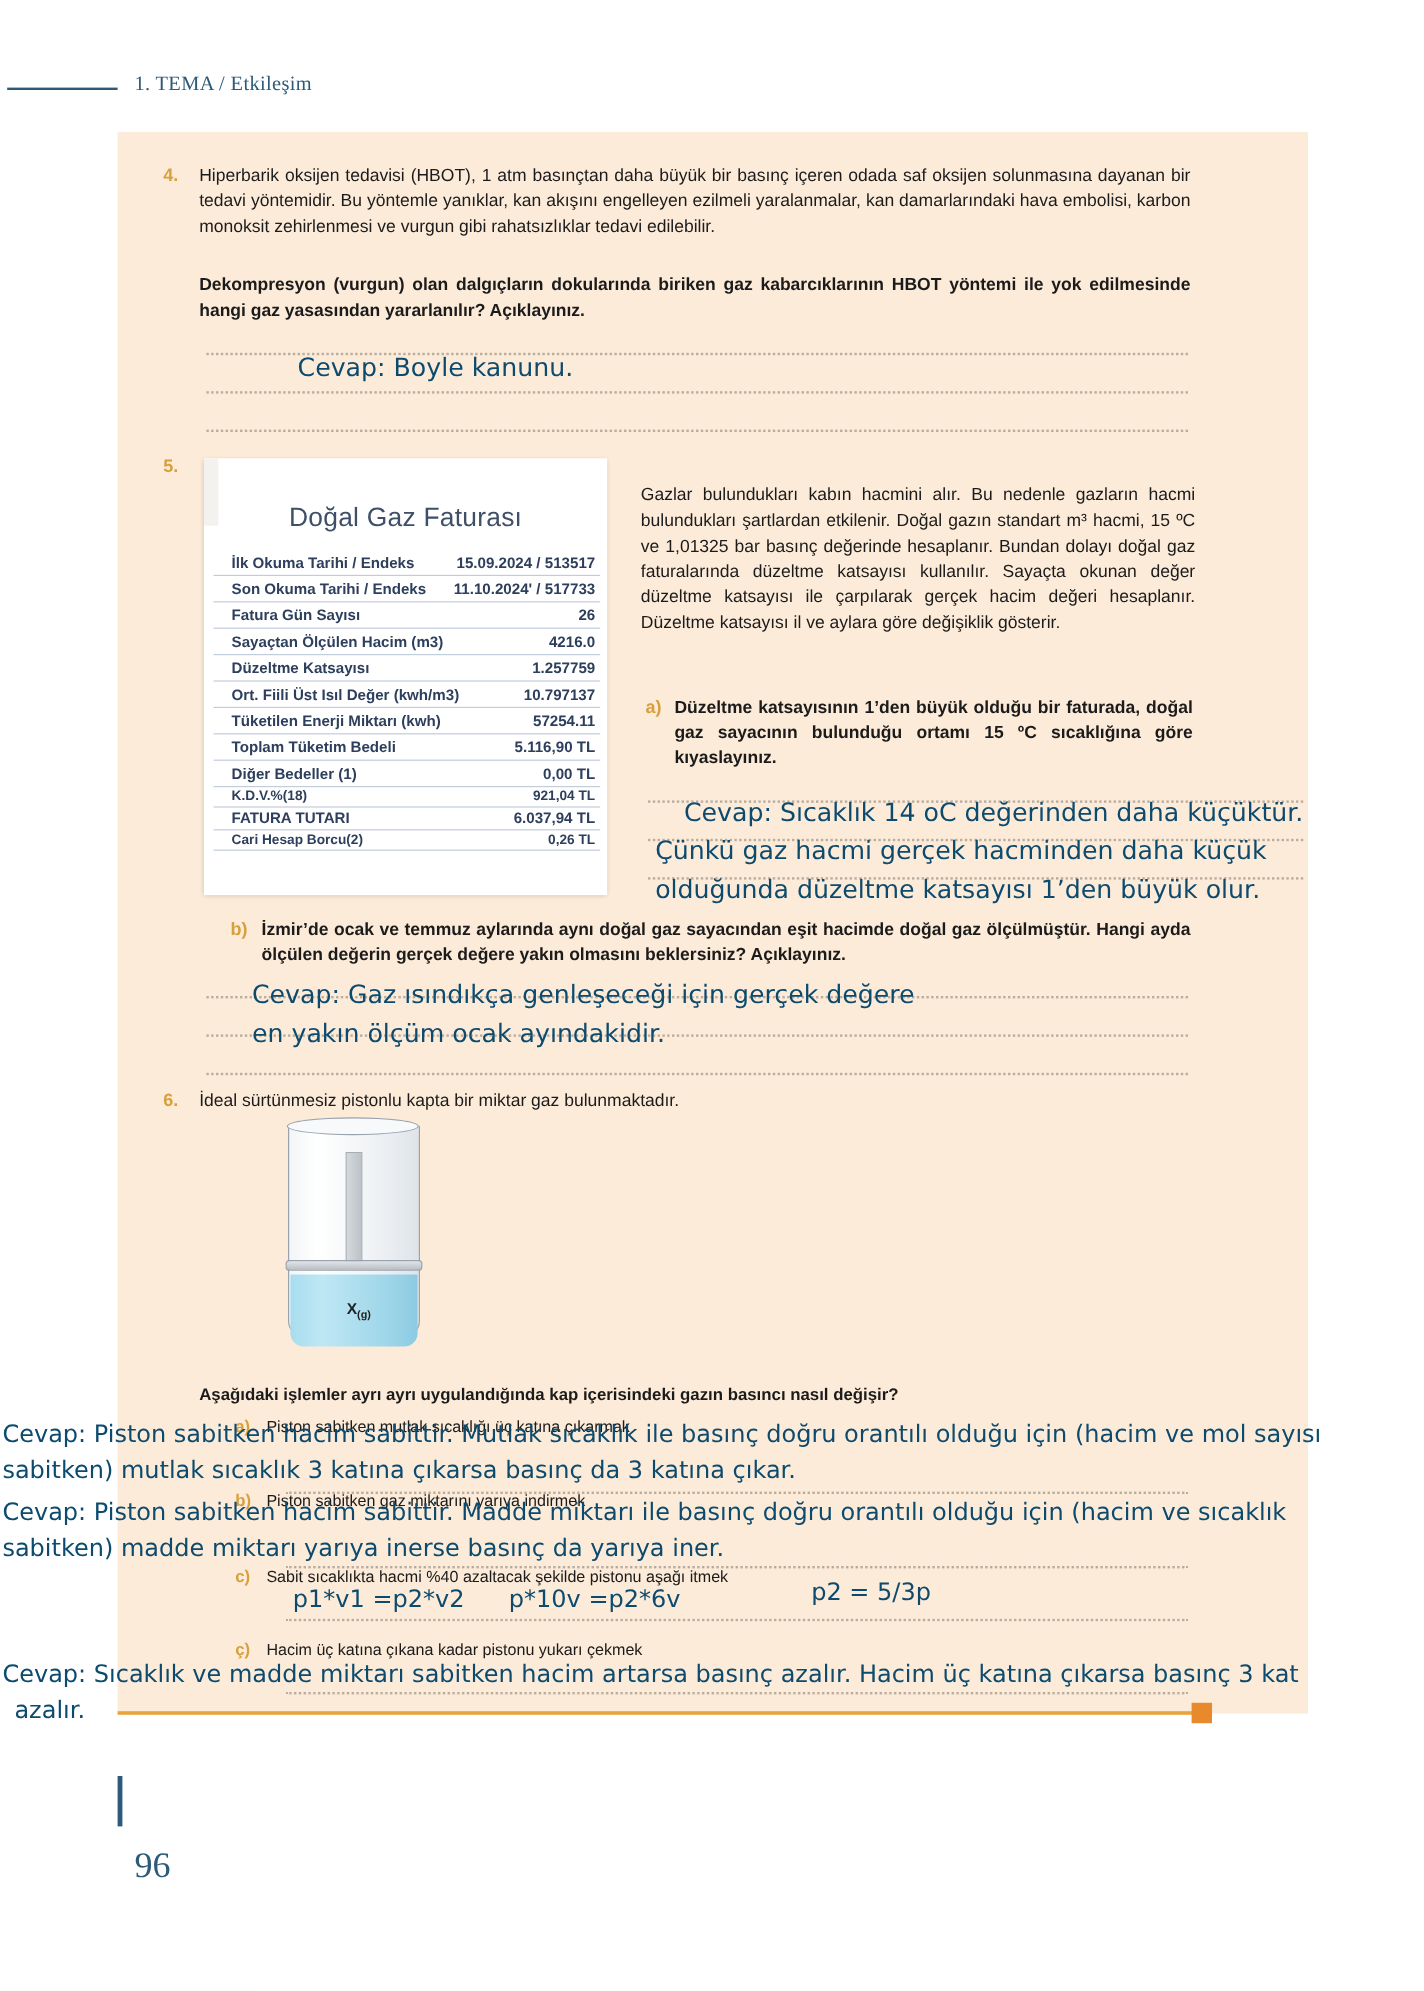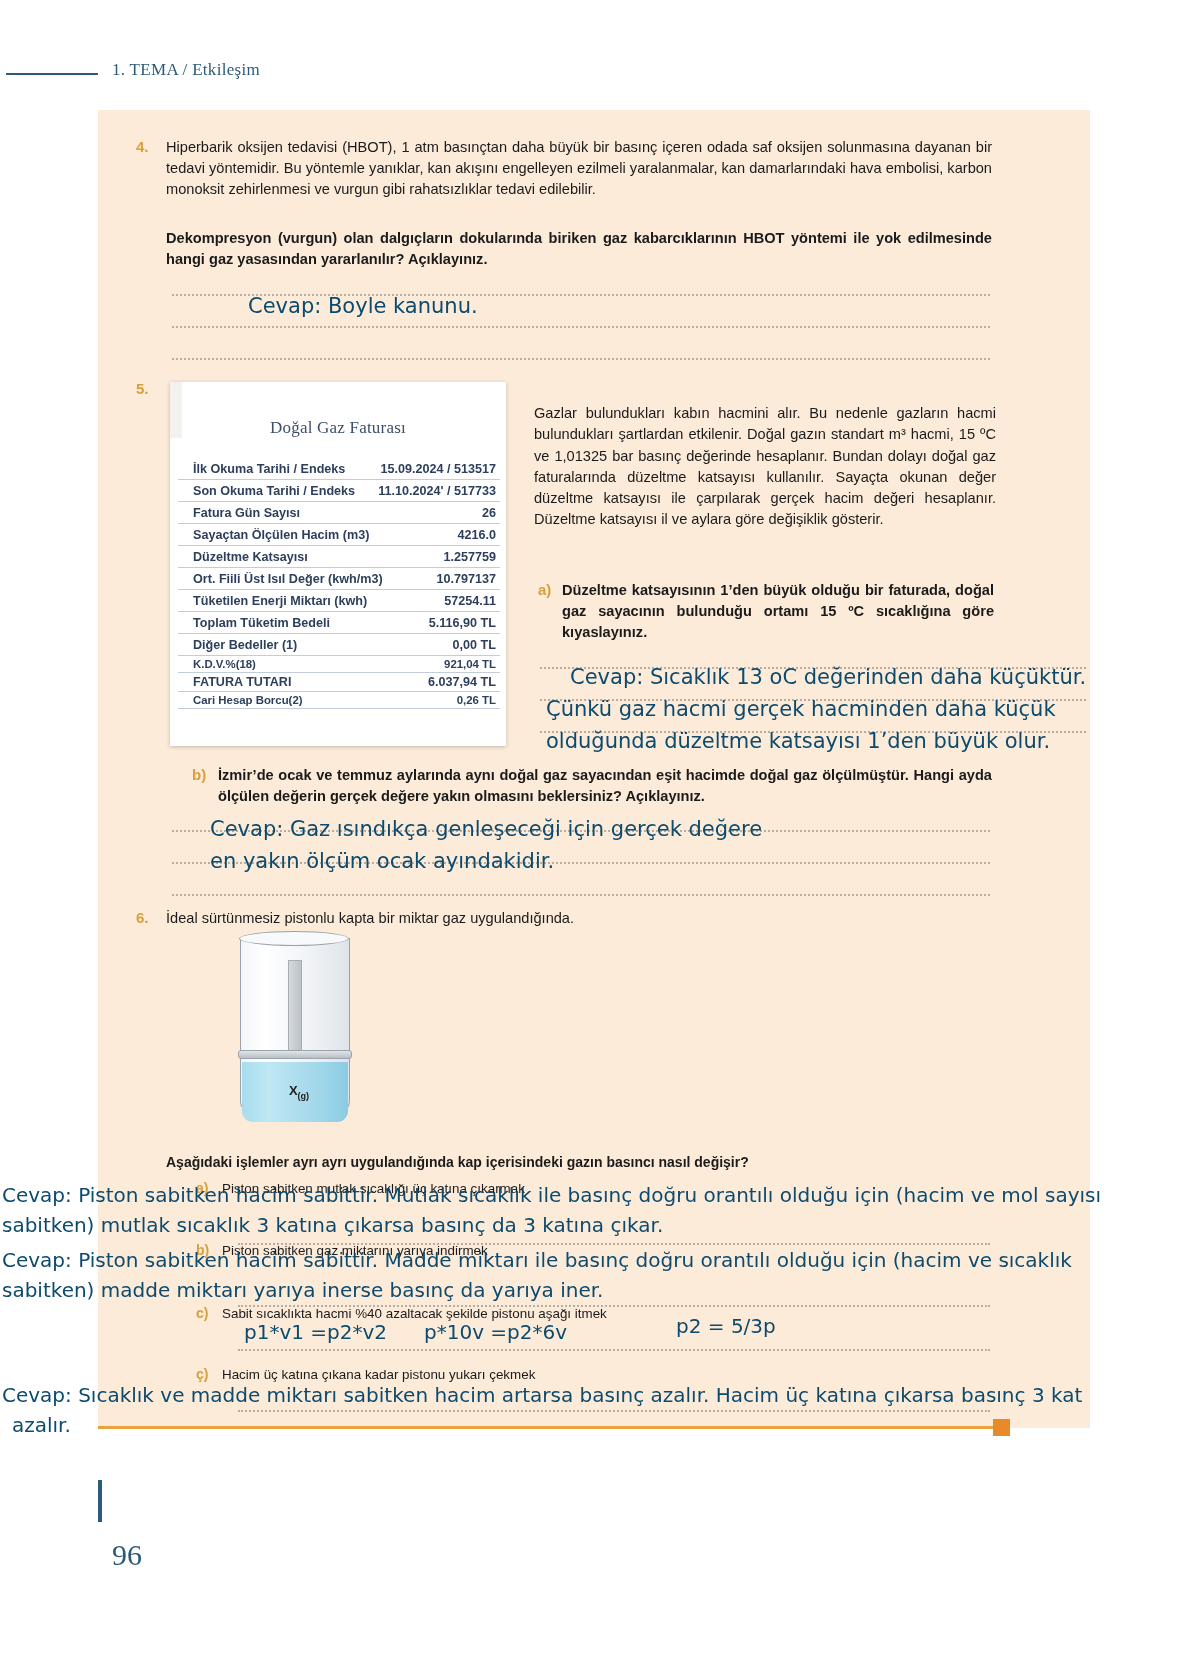--- a/index.html
+++ b/index.html
@@ -70,21 +70,21 @@
   .invoice {
     position:absolute; left:170px; top:382px; width:336px; height:364px;
     background:#ffffff; overflow:hidden;
   }
   .inv-shadow {
     position:absolute; left:170px; top:382px; width:336px; height:364px;
     box-shadow:0 1px 4px rgba(0,0,0,.22);
   }
   .inv-title {
     position:absolute; left:0; right:0; top:36px; text-align:center;
-    font-size:17px; color:#3f4f68; font-family:Liberation Serif, serif;
+    font-size:22px; color:#3f4f68; font-family:Liberation Sans, sans-serif;
     letter-spacing:.2px;
   }
   .inv-tab {
     position:absolute; left:0; top:0; width:12px; height:56px;
     background:#f3f2ef;
   }
   .inv-rows { position:absolute; left:8px; right:6px; top:76px; }
   .inv-row {
     display:flex; justify-content:space-between; align-items:baseline;
     border-bottom:1px solid #c2cddc;
@@ -216,35 +216,35 @@
 </div>
 
 <div class="col-right">Gazlar bulundukları kabın hacmini alır. Bu nedenle gazların hacmi bulundukları şartlardan etkilenir. Doğal gazın standart m³ hacmi, 15 ºC ve 1,01325 bar basınç değerinde hesaplanır. Bundan dolayı doğal gaz faturalarında düzeltme katsayısı kullanılır. Sayaçta okunan değer düzeltme katsayısı ile çarpılarak gerçek hacim değeri hesaplanır. Düzeltme katsayısı il ve aylara göre değişiklik gösterir.</div>
 
 <div class="qnum" style="left:538px; top:581px;">a)</div>
 <div class="qbody qbold" style="left:562px; top:580px; width:432px; text-align:justify;">Düzeltme katsayısının 1’den büyük olduğu bir faturada, doğal gaz sayacının bulunduğu ortamı 15 ºC sıcaklığına göre kıyaslayınız.</div>
 
 <div class="dotline" style="left:540px; top:667px; width:546px;"></div>
 <div class="dotline" style="left:540px; top:699px; width:546px;"></div>
 <div class="dotline" style="left:540px; top:731px; width:546px;"></div>
-<div class="hand" style="left:570px; top:664px;">Cevap: Sıcaklık 13 oC değerinden daha küçüktür.</div>
+<div class="hand" style="left:570px; top:664px;">Cevap: Sıcaklık 14 oC değerinden daha küçüktür.</div>
 <div class="hand" style="left:546px; top:696px;">Çünkü gaz hacmi gerçek hacminden daha küçük</div>
 <div class="hand" style="left:546px; top:728px;">olduğunda düzeltme katsayısı 1’den büyük olur.</div>
 
 <div class="qnum" style="left:192px; top:766px;">b)</div>
 <div class="qbody qbold" style="left:218px; top:765px; width:774px;">İzmir’de ocak ve temmuz aylarında aynı doğal gaz sayacından eşit hacimde doğal gaz ölçülmüştür. Hangi ayda ölçülen değerin gerçek değere yakın olmasını beklersiniz? Açıklayınız.</div>
 
 <div class="dotline" style="left:172px; top:830px; width:818px;"></div>
 <div class="dotline" style="left:172px; top:862px; width:818px;"></div>
 <div class="dotline" style="left:172px; top:894px; width:818px;"></div>
 <div class="hand" style="left:210px; top:816px;">Cevap: Gaz ısındıkça genleşeceği için gerçek değere</div>
 <div class="hand" style="left:210px; top:848px;">en yakın ölçüm ocak ayındakidir.</div>
 
 <div class="qnum" style="left:136px; top:909px;">6.</div>
-<div class="qbody" style="left:166px; top:908px; width:826px;">İdeal sürtünmesiz pistonlu kapta bir miktar gaz uygulandığında.</div>
+<div class="qbody" style="left:166px; top:908px; width:826px;">İdeal sürtünmesiz pistonlu kapta bir miktar gaz bulunmaktadır.</div>
 
 <div class="piston">
   <div class="cyl-body"></div>
   <div class="cyl-top-ell"></div>
   <div class="cyl-liquid"></div>
   <div class="cyl-rod"></div>
   <div class="cyl-plate"></div>
   <div class="gas-label"><span>X</span><sub>(g)</sub></div>
 </div>
 

